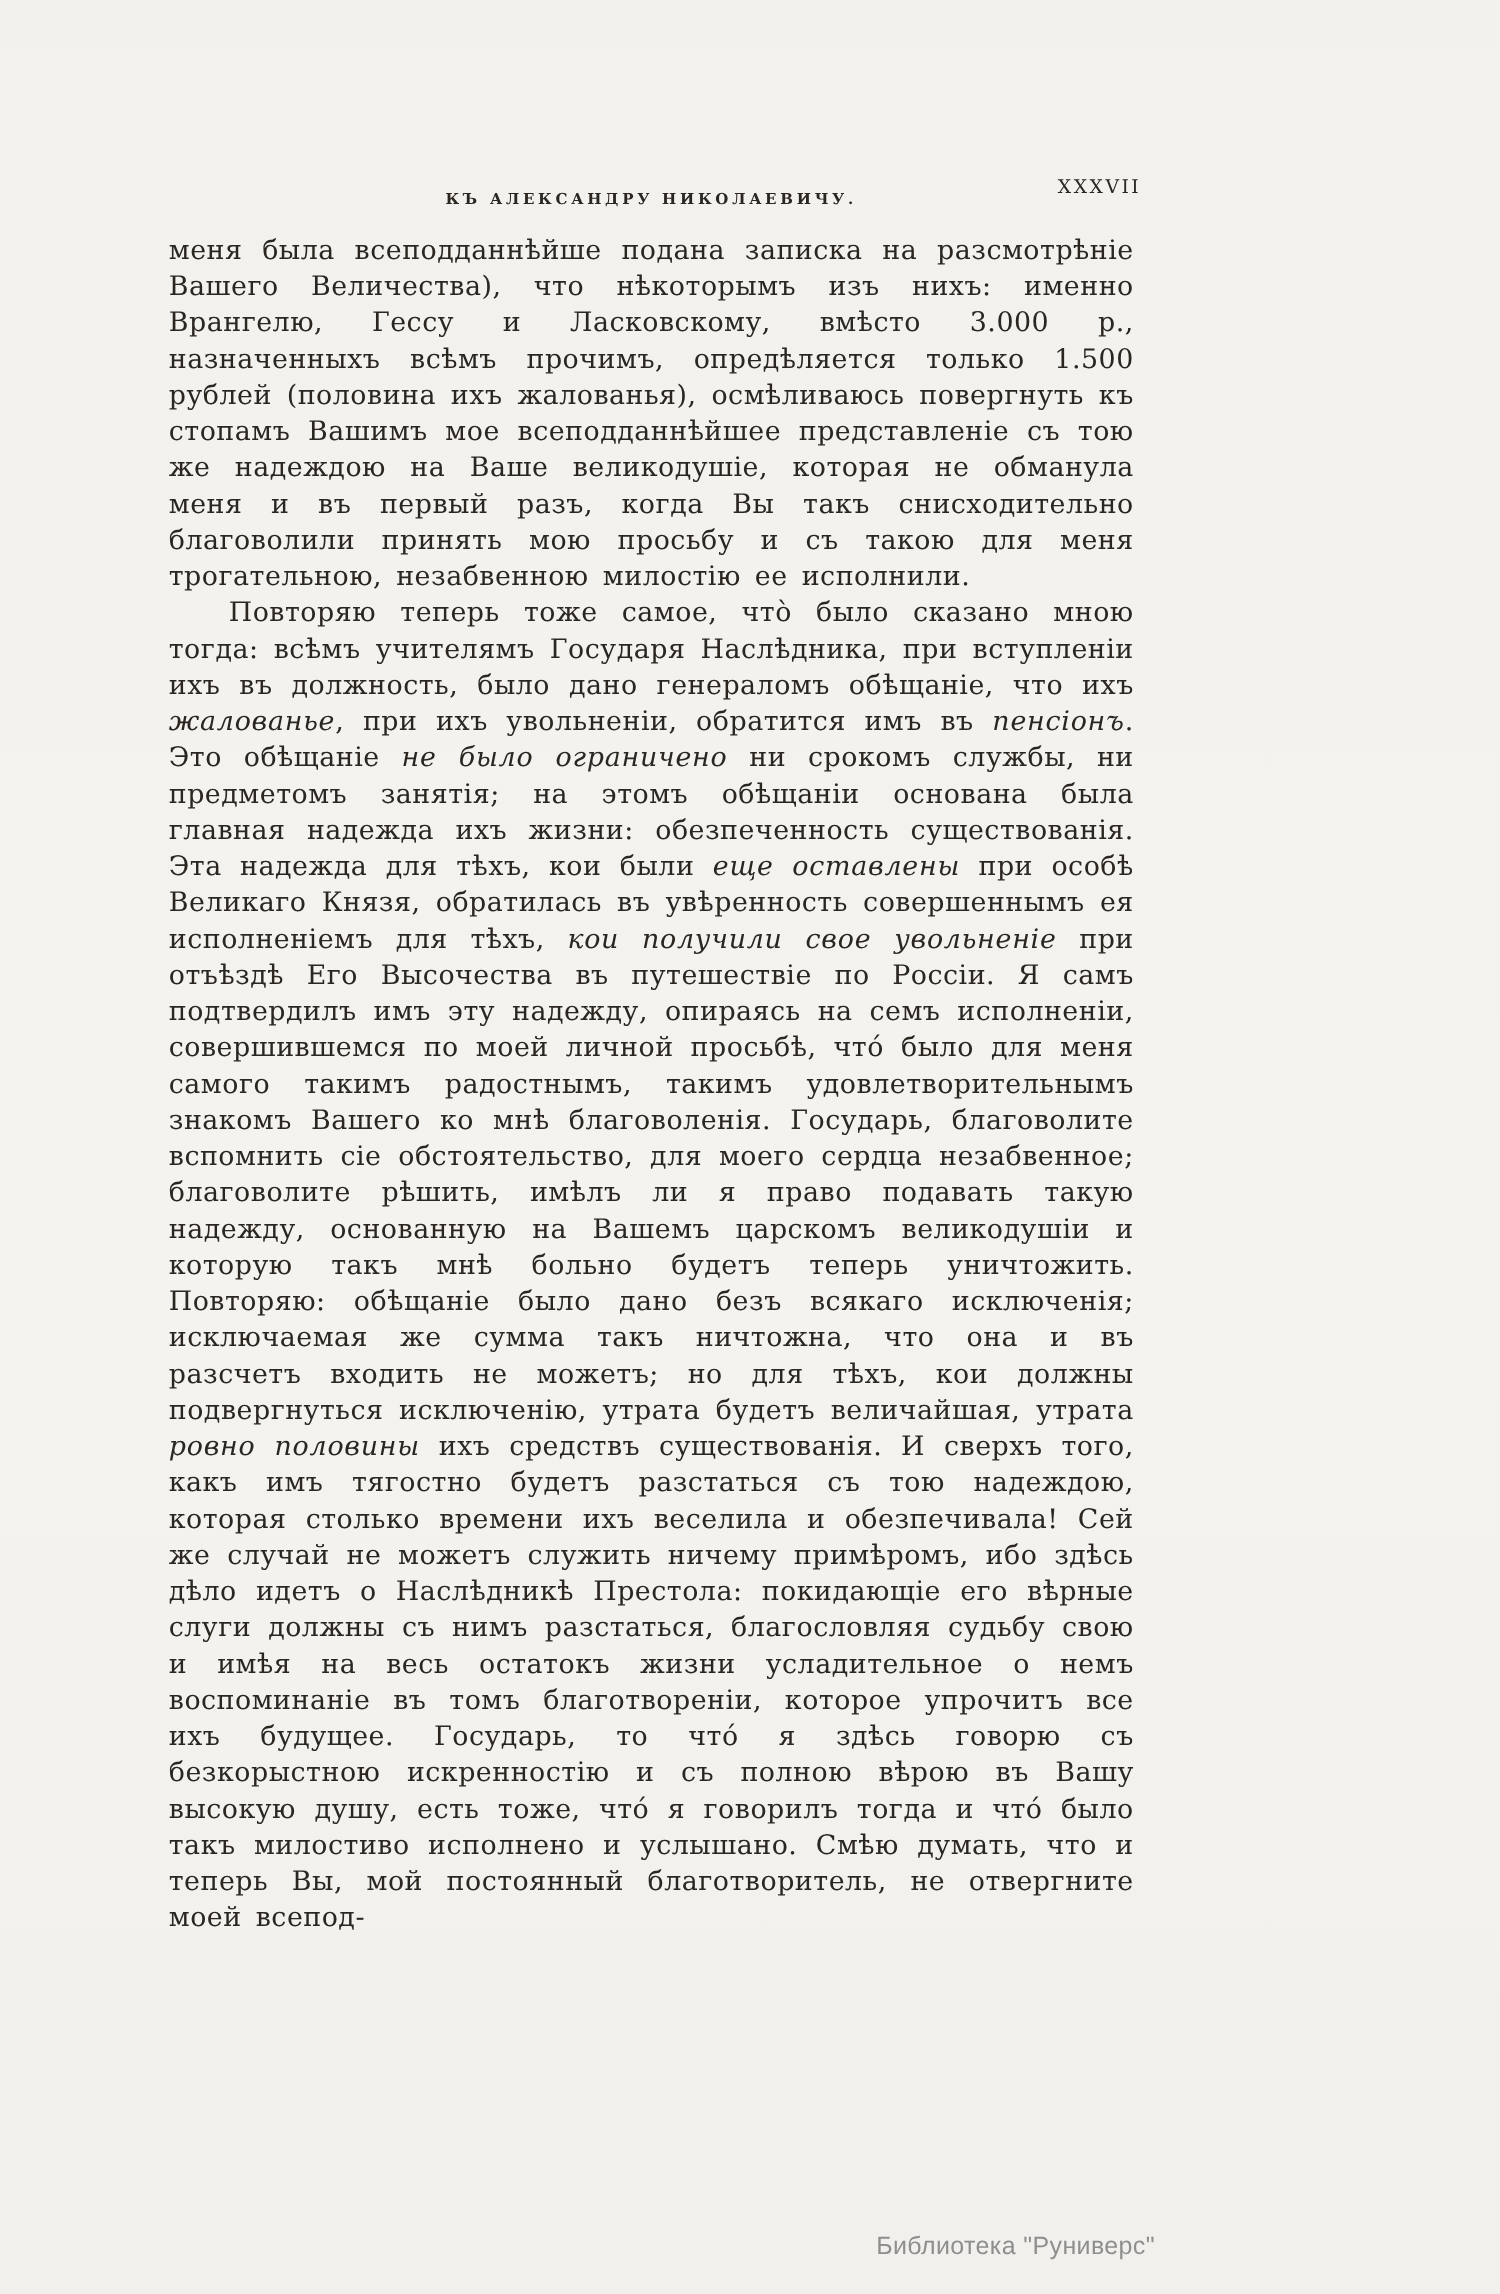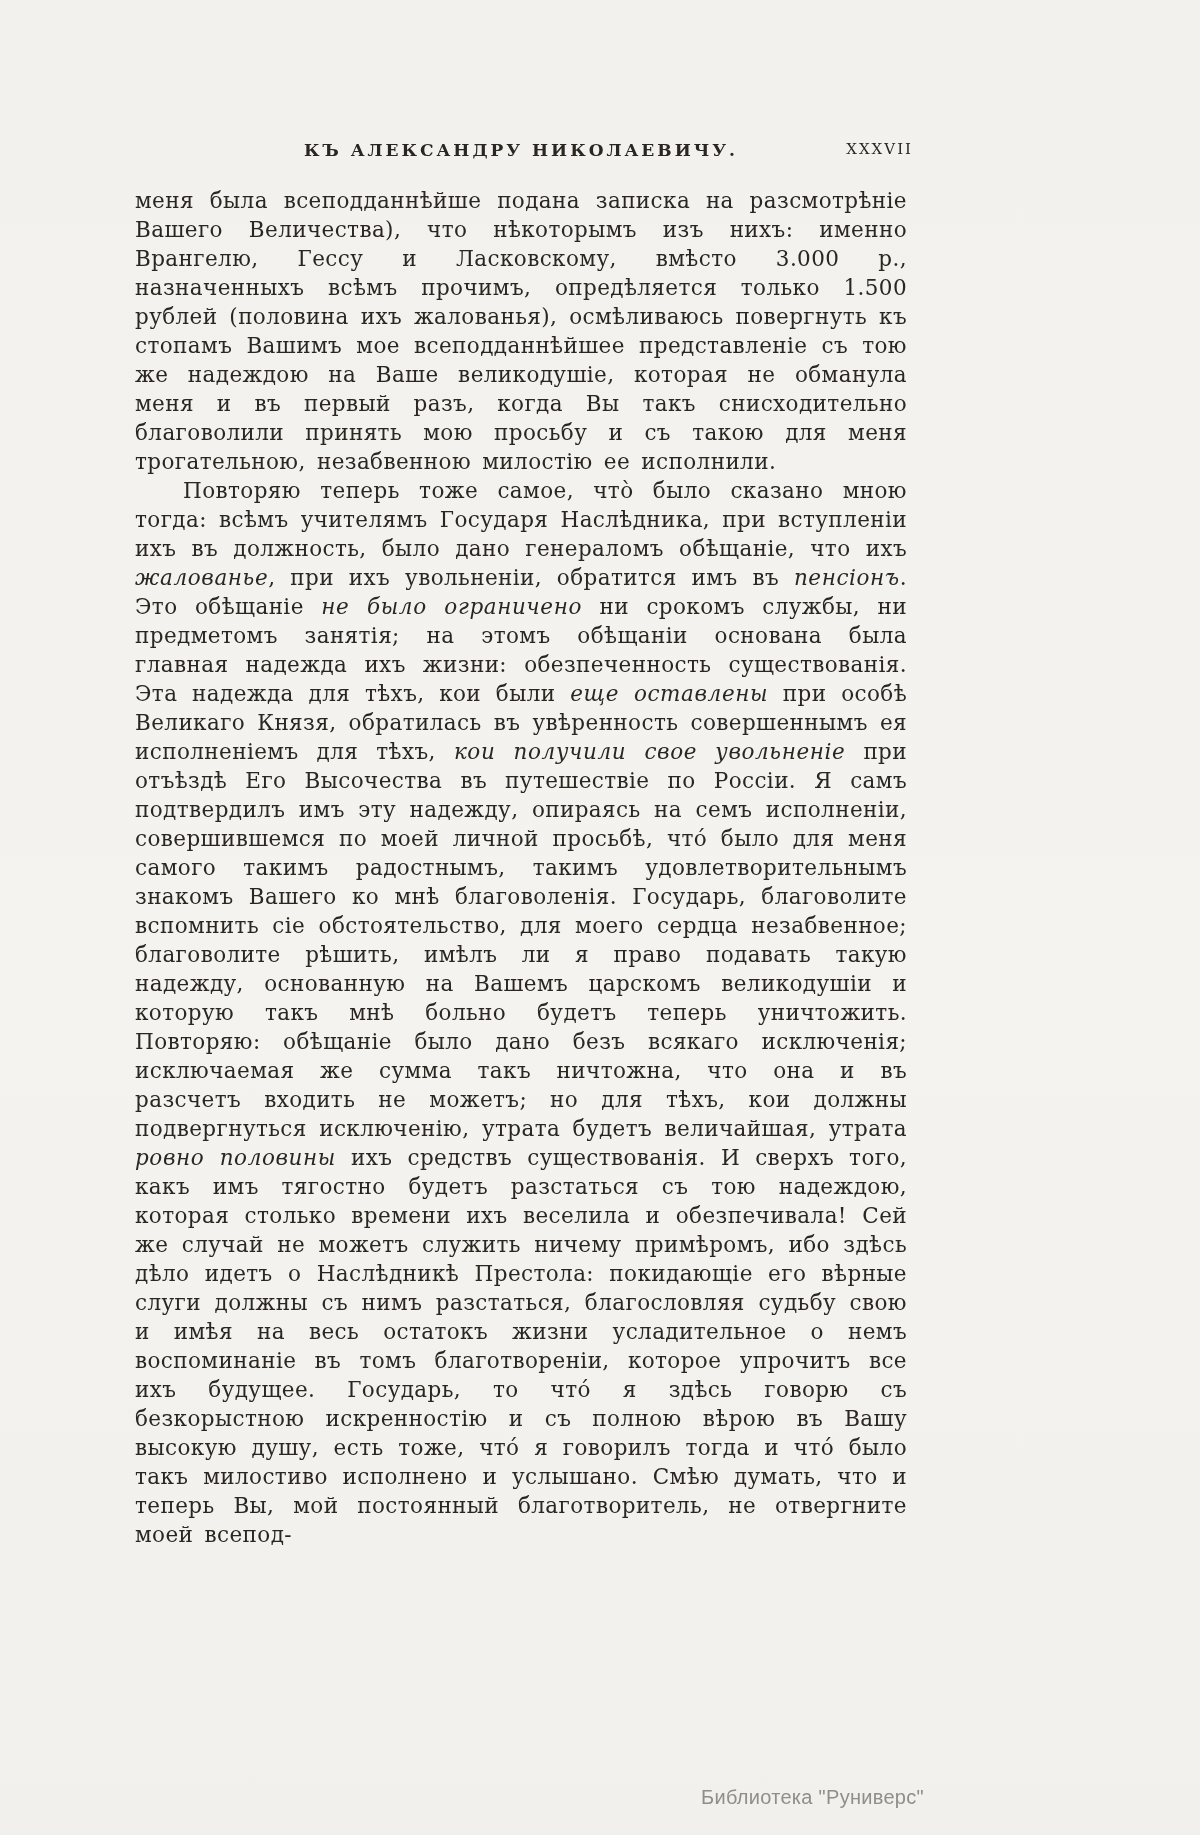--- a/index.html
+++ b/index.html
@@ -20,24 +20,25 @@
   .page-header {
     position: absolute;
     top: 140px;
     left: 135px;
     width: 772px;
     height: 26px;
   }
   .header-title {
     display: block;
     text-align: center;
-    font-size: 17px;
+    font-size: 12px;
     font-weight: bold;
     letter-spacing: 3px;
     color: #2b2620;
+    margin-top: 12px;
   }
   .page-number {
     position: absolute;
     right: -6px;
     top: 0;
     font-size: 15px;
     font-weight: normal;
     letter-spacing: 2px;
   }
   .page-body {

